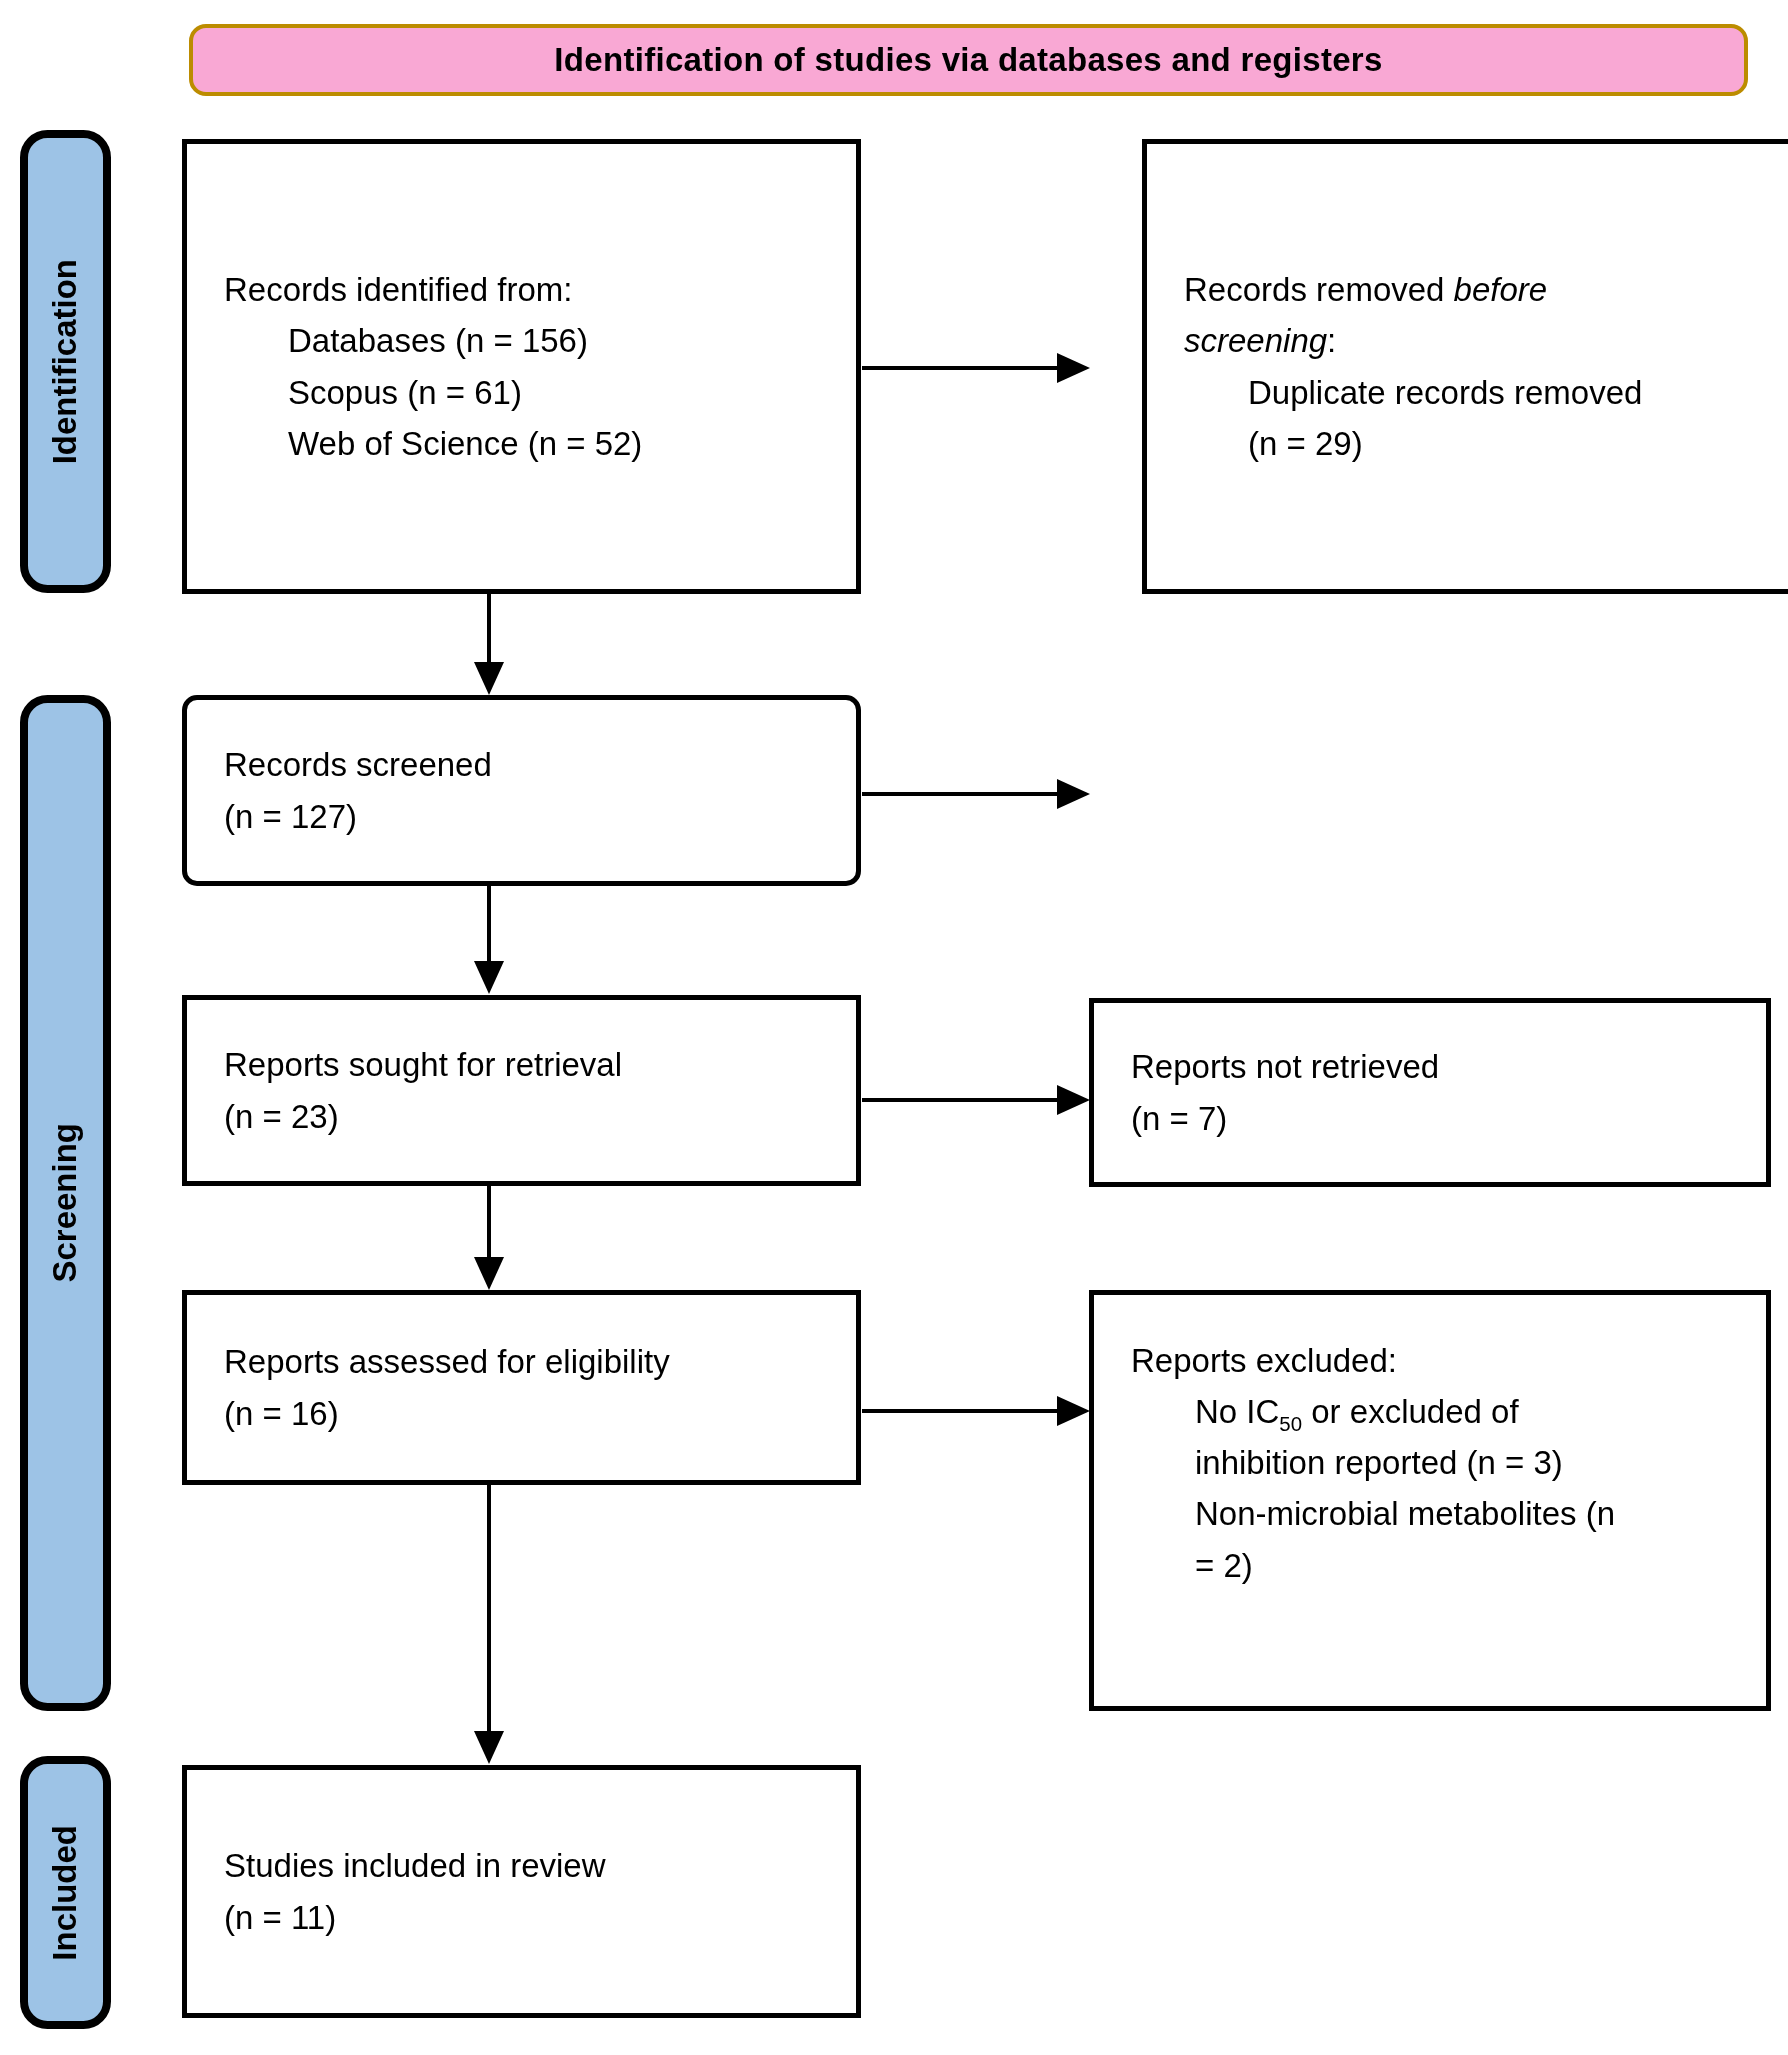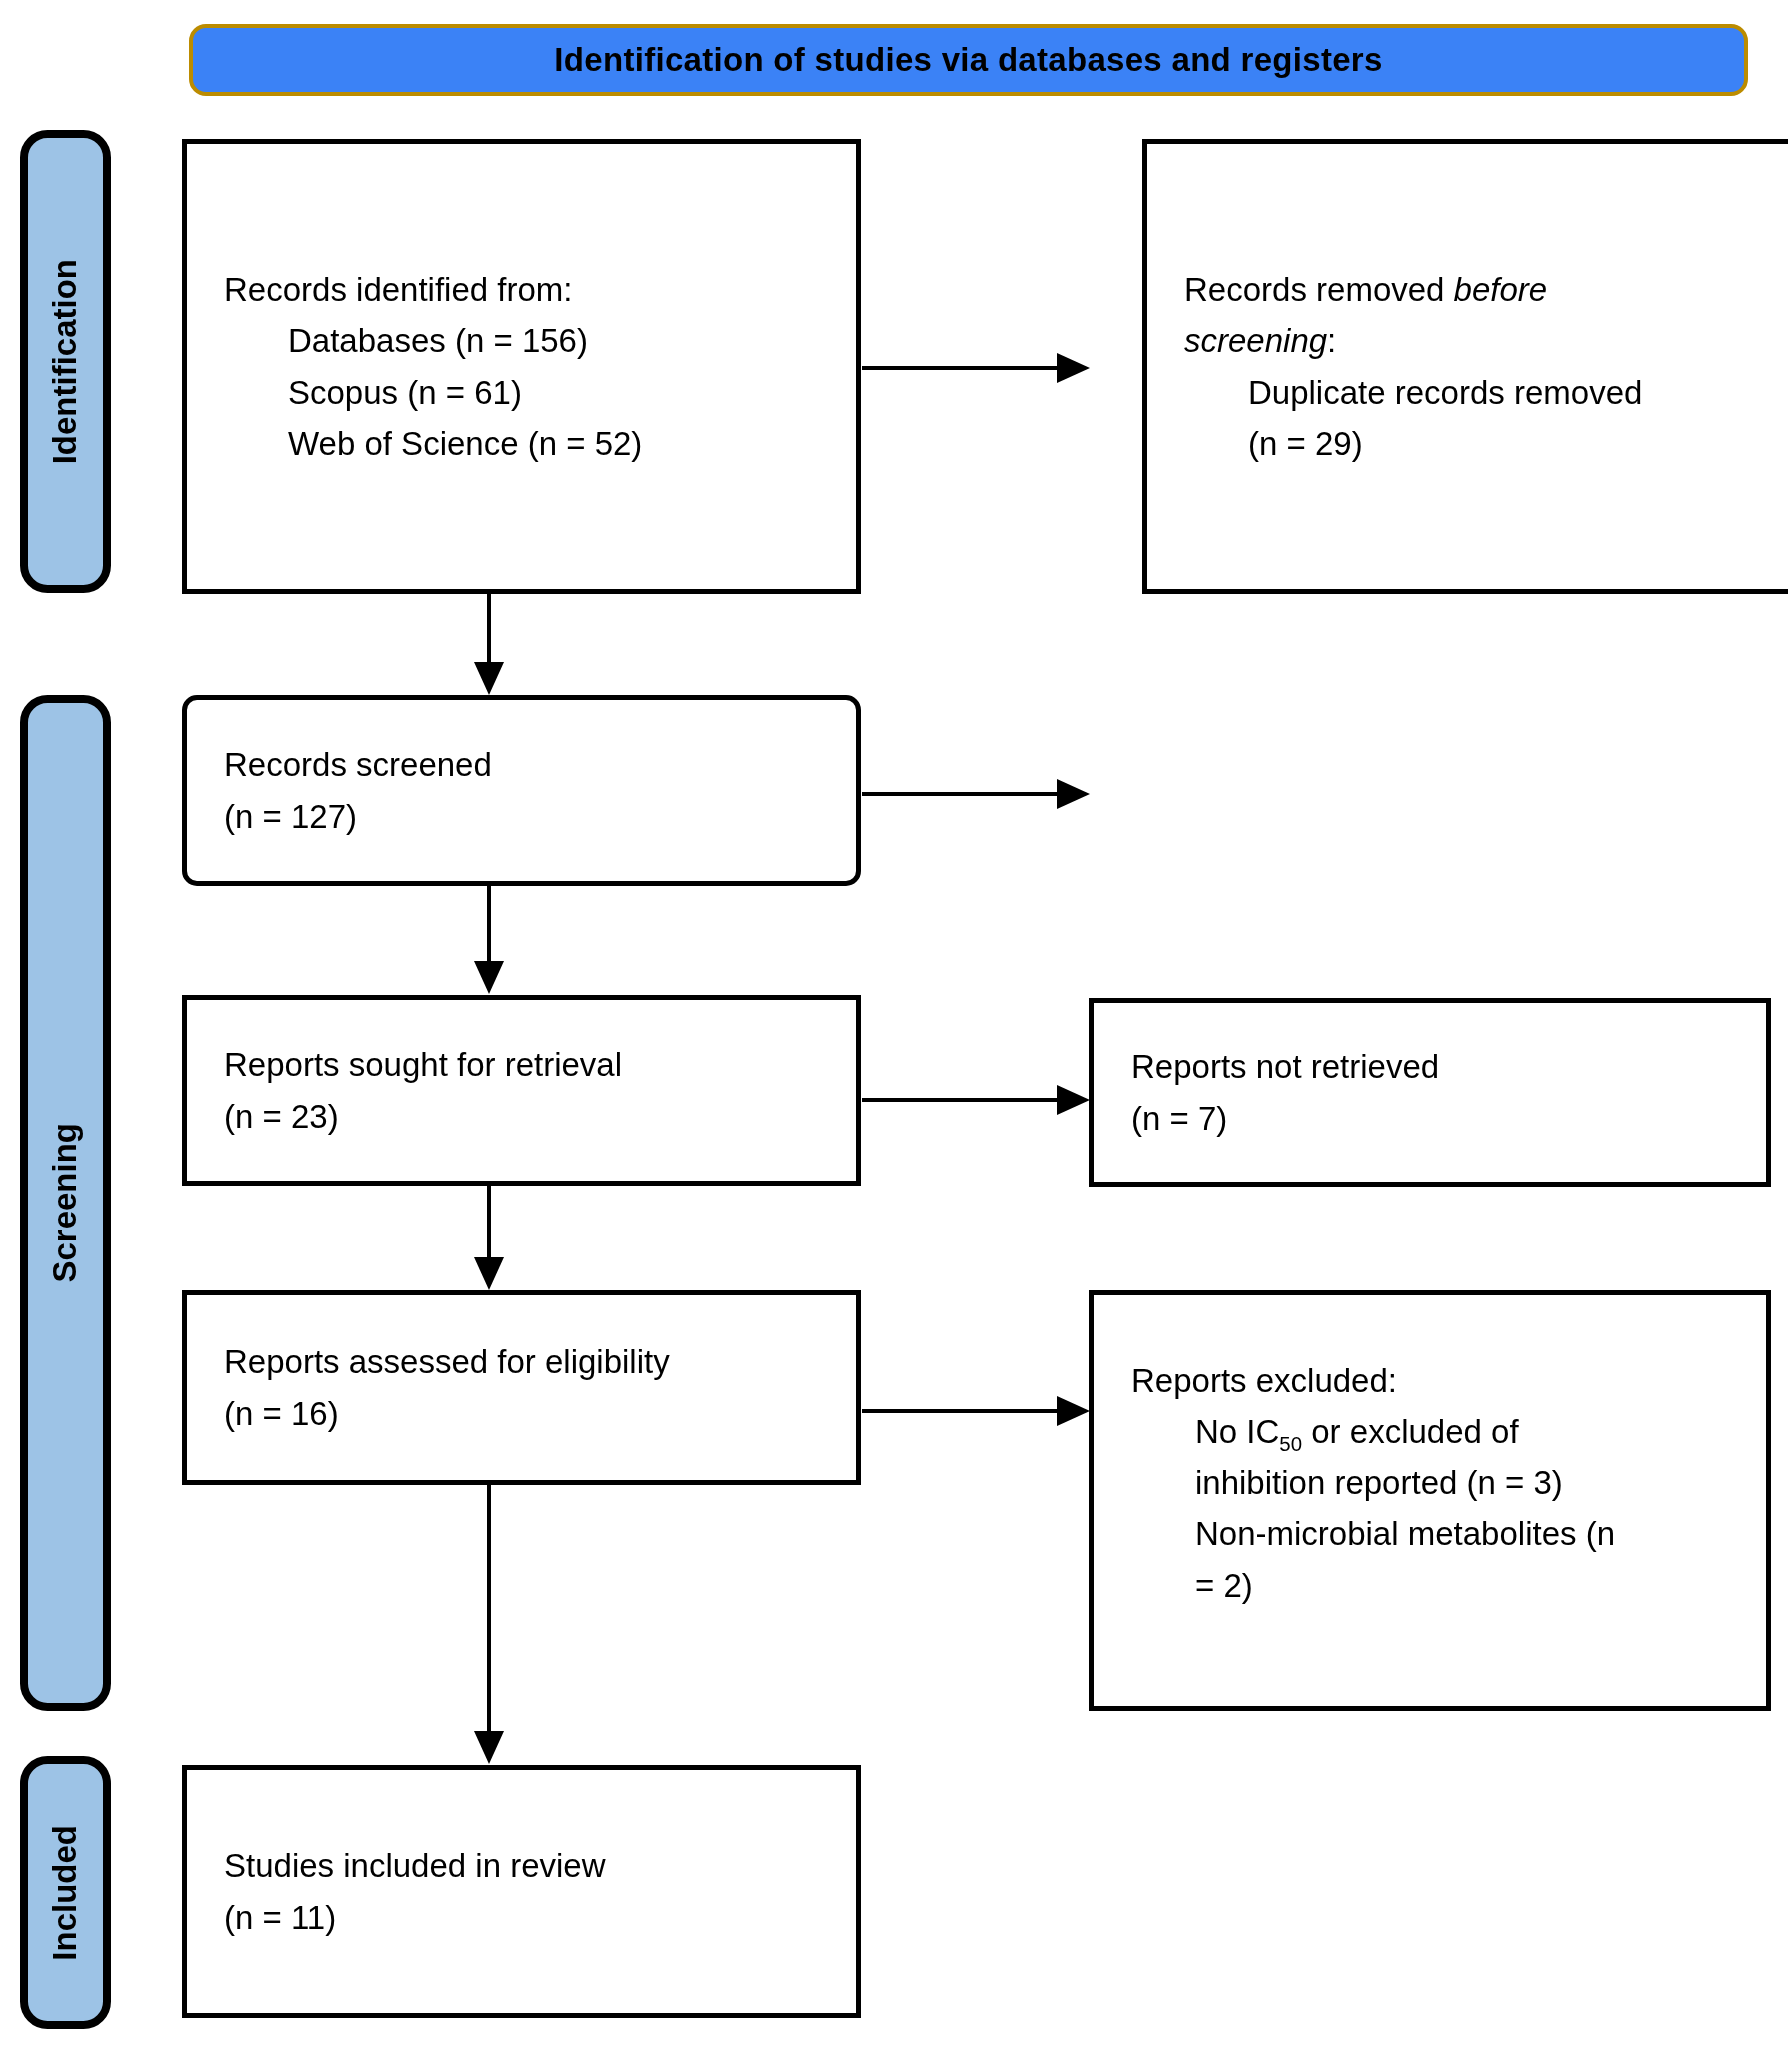--- a/index.html
+++ b/index.html
@@ -10,21 +10,21 @@
     background:#ffffff;
     font-family:"Liberation Sans", sans-serif;
     color:#000;
     overflow:hidden;
   }
   
   .banner{
     position:absolute;
     left:189px; top:23.5px;
     width:1559px; height:72px;
-    background:#3b82f6;
+    background:#f9a8d4;
     border:4.6px solid #BC8C00;
     border-radius:17px;
     box-sizing:border-box;
     display:flex; align-items:center; justify-content:center;
   }
   .banner-title{
     font-weight:bold;
     font-size:33px;
     letter-spacing:0.3px;
     white-space:nowrap;
@@ -65,21 +65,21 @@
   .italic{ font-style:italic; }
   .sub{ font-size:0.62em; vertical-align:sub; line-height:0; }
   #box-records-identified{ left:182px; top:139px;  width:679px; height:455px; }
   #box-records-removed{    left:1142px; top:139px; width:682px; height:455px; }
   #box-records-screened{   left:182px; top:695px; width:679px; height:191px;border-radius:15px; }
   #box-records-excluded{   left:1089px; top:695px; width:682px; height:191px; }
   #box-reports-sought{     left:182px; top:995px; width:679px; height:191px; }
   #box-reports-not-retrieved{ left:1089px; top:998px; width:682px; height:189px; }
   #box-reports-assessed{   left:182px; top:1290px; width:679px; height:195px; }
   #box-reports-excluded{   left:1089px; top:1290px; width:682px; height:421px;
-                           justify-content:flex-start; padding-top:60px; }
+                           justify-content:flex-start; padding-top:40px; }
   #box-studies-included{   left:182px; top:1765px; width:679px; height:253px;
                            }
   
   .varrow{
     position:absolute;
     left:487px; width:4px;
     background:#000;
   }
   .varrow::after{
     content:"";

